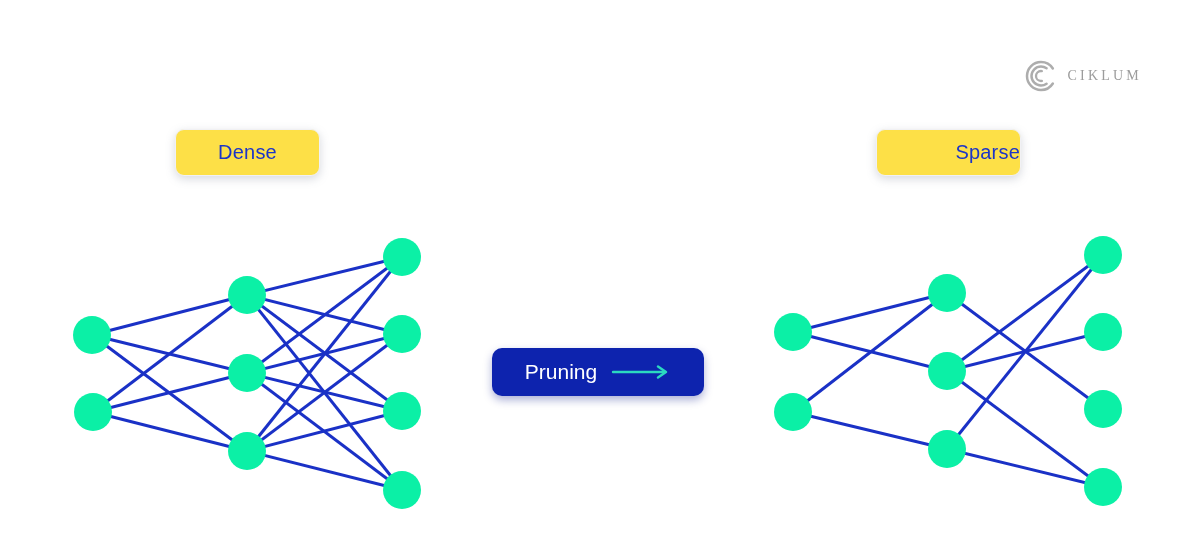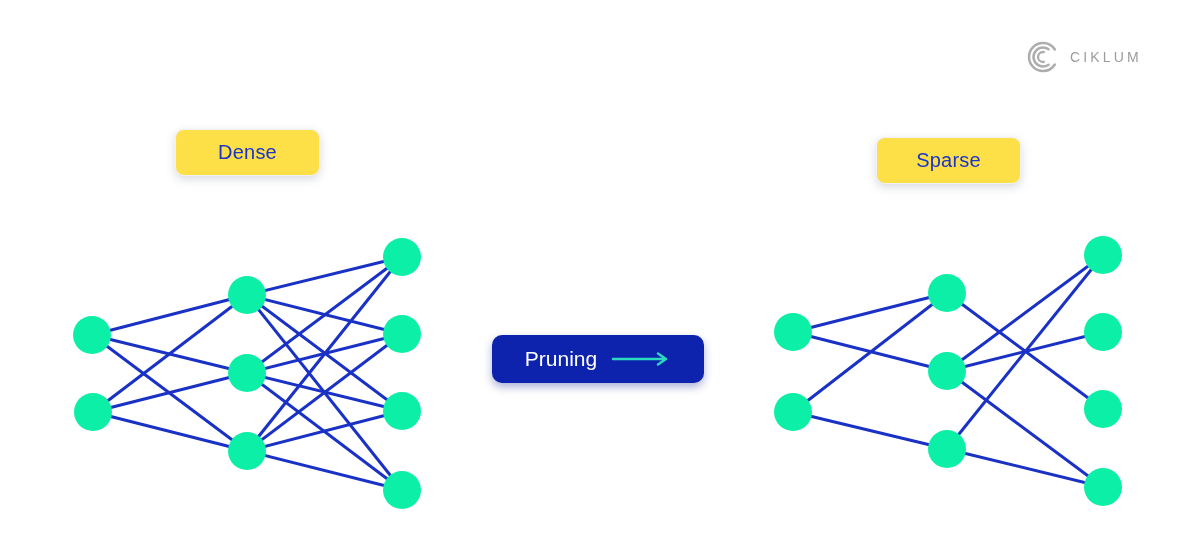--- a/index.html
+++ b/index.html
@@ -29,42 +29,42 @@
     background:#fde047;
     border:1px solid #f1f1f4;
     border-radius:9px;
     box-shadow:0 3px 10px rgba(110,118,140,.28);
     display:flex;align-items:center;justify-content:center;
     font-size:20px;
     color:var(--label-text);
     letter-spacing:.2px;
   }
   .label-card.dense{left:175px;top:129px;}
-  .label-card.sparse{left:876px;top:137px;}
+  .label-card.sparse{left:876px;top:129px;justify-content:flex-end;}
 
   .pruning-btn{
     position:absolute;
-    left:492px;top:335px;
+    left:492px;top:348px;
     width:212px;height:48px;
     background:var(--pruning-bg);
     border:none;
     border-radius:10px;
     box-shadow:0 4px 8px rgba(18,32,140,.35);
     display:flex;align-items:center;justify-content:center;
     gap:14px;
     color:var(--pruning-text);
     font-size:21px;
     font-family:"Liberation Sans", sans-serif;
     cursor:pointer;
   }
 
   .brand{
     position:absolute;
-    top:40px;right:58px;
-    display:flex;align-items:center;gap:10px;
+    top:59px;right:58px;
+    display:flex;align-items:center;gap:10px;font-family:Liberation Serif, serif;
   }
   .brand-text{
     font-size:14px;
     letter-spacing:3.2px;
     color:var(--logo-text-gray);
     font-weight:400;
   }
 </style>
 </head>
 <body>

